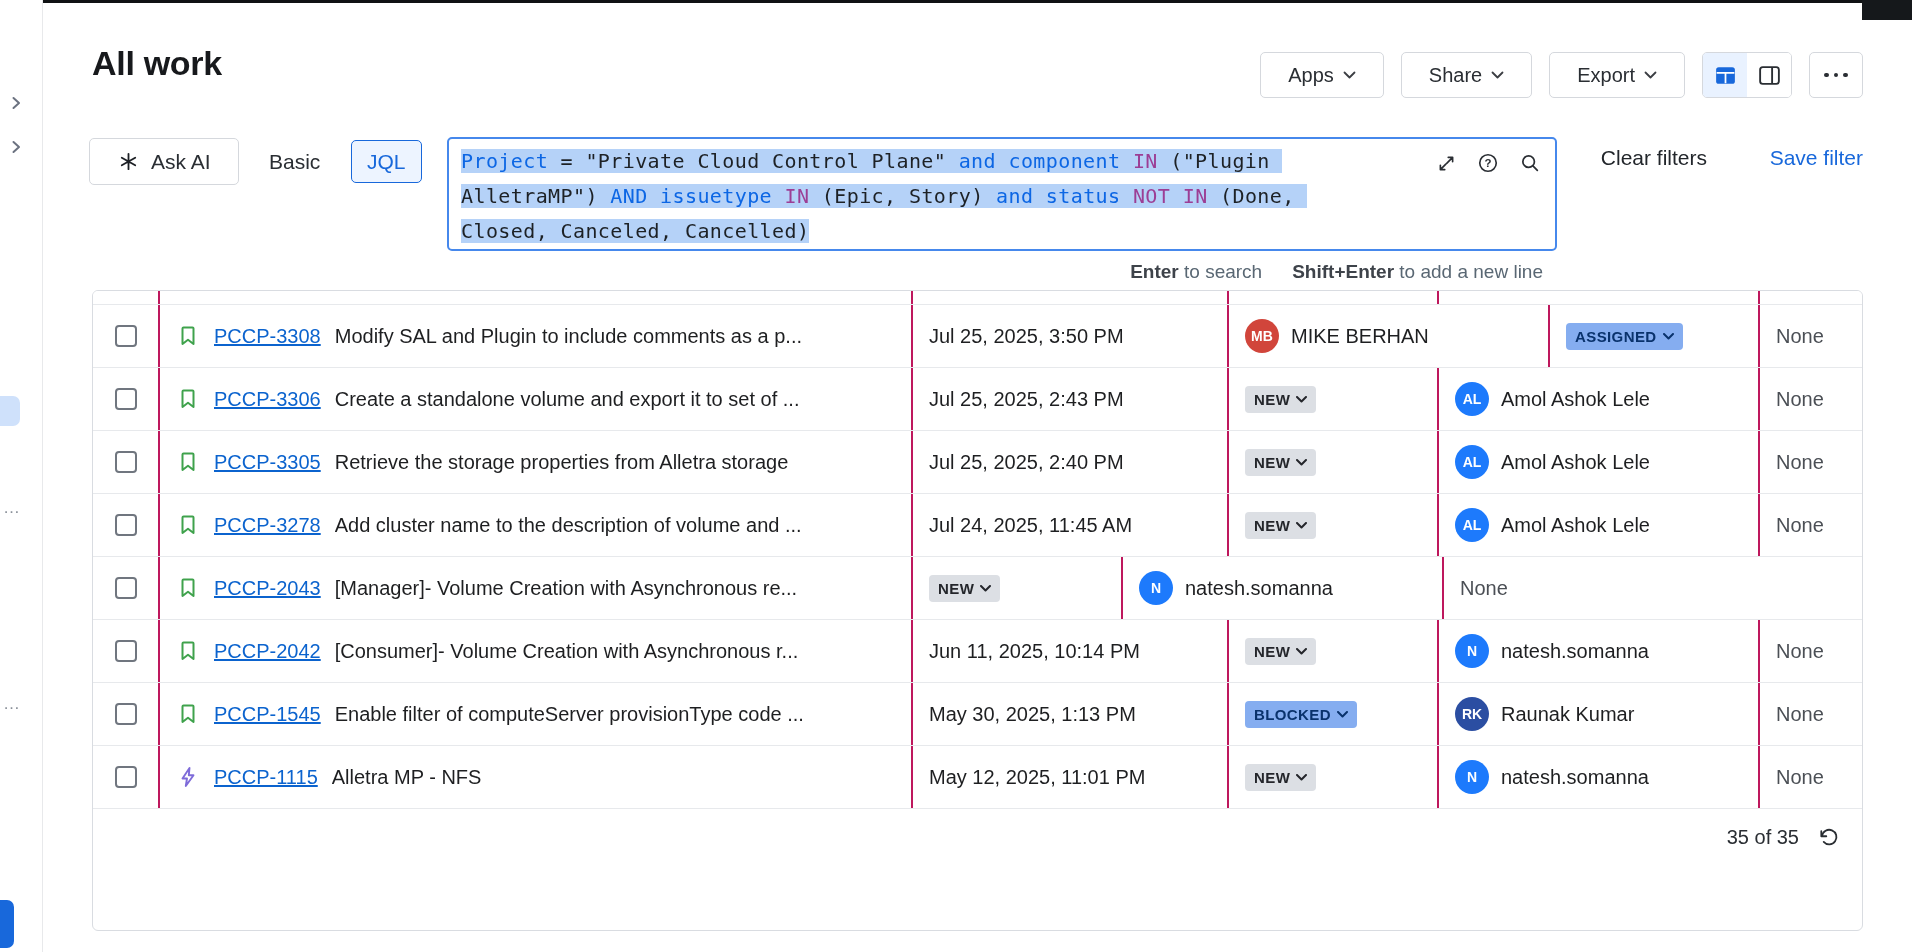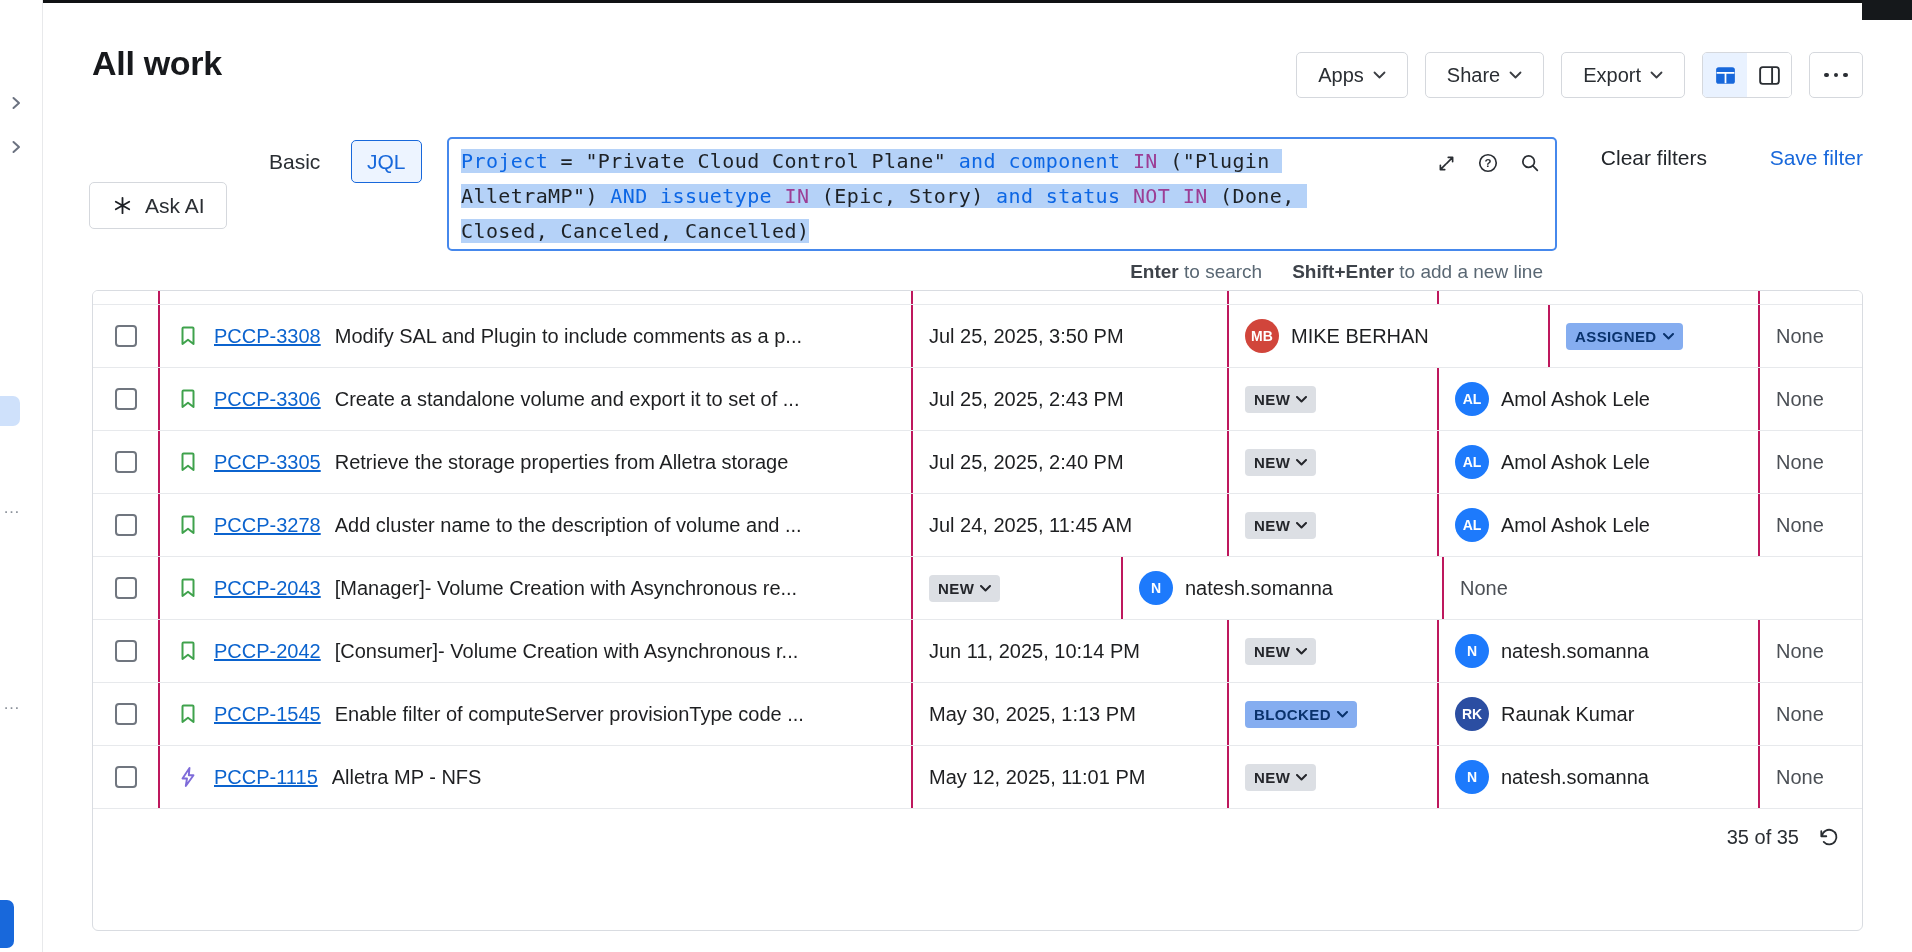--- a/index.html
+++ b/index.html
@@ -23,32 +23,32 @@
   .top-line { position:absolute; left:43px; right:0; top:0; height:3px; background:#101214; z-index:3; }
   .top-corner { position:absolute; right:0; top:0; width:50px; height:20px; background:#15181B; z-index:3; }
 
   .main { position:absolute; left:43px; top:0; right:0; bottom:0; }
 
   
   .page-title { position:absolute; left:49px; top:44px; font-size:34px; font-weight:700;
     letter-spacing:-0.3px; color:#17191C; }
   .toolbar { position:absolute; top:52px; right:49px; height:46px; display:flex; gap:17px; align-items:center; }
   .btn { height:46px; border:1px solid #D5D8DD; border-radius:5px; background:#fff;
-    display:flex; align-items:center; gap:9px; padding:0 21px; font-size:20px;
+    display:flex; align-items:center; gap:9px; padding:0 27px; font-size:20px;
     font-weight:500; color:#2A2E33; cursor:pointer; white-space:nowrap; }
   .view-toggle { display:flex; height:46px; border:1px solid #D5D8DD; border-radius:5px; overflow:hidden; }
   .vt { width:44px; height:44px; display:flex; align-items:center; justify-content:center;
     background:#fff; border:none; cursor:pointer; }
   .vt.active { background:#E9F2FF; }
   .more-btn { width:54px; height:46px; border:1px solid #D5D8DD; border-radius:5px; background:#fff;
     display:flex; align-items:center; justify-content:center; gap:5px; cursor:pointer; }
   .dot { width:4.5px; height:4.5px; border-radius:50%; background:#2A2E33; }
 
   
-  .ask-ai { position:absolute; left:46px; top:138px; height:47px; gap:11px; font-size:21px; font-weight:500;margin-top:44px; }
+  .ask-ai { position:absolute; left:46px; top:138px; height:47px; gap:11px; font-size:21px; font-weight:500; }
   .mode-basic { position:absolute; left:212px; top:138px; height:47px; padding:0 14px; font-size:21px;
     color:#2A2E33; background:none; border:none; cursor:pointer; }
   .mode-jql { position:absolute; left:308px; top:140px; height:43px; padding:0 15px; font-size:21px;
     font-weight:500; color:var(--accent-blue); background:#EDF4FF; border:1.5px solid var(--accent-blue);
     border-radius:5px; cursor:pointer; }
   .jql-editor { position:absolute; left:404px; top:137px; width:1110px; height:114px;
     border:2px solid #4688EC; border-radius:5px; background:#fff; cursor:text; }
   .jql-code { position:absolute; left:12px; top:5px; right:120px;
     font-family:"DejaVu Sans Mono", monospace; font-size:20px; line-height:35px;
     letter-spacing:0.4px; white-space:pre; color:#1D2125; }

